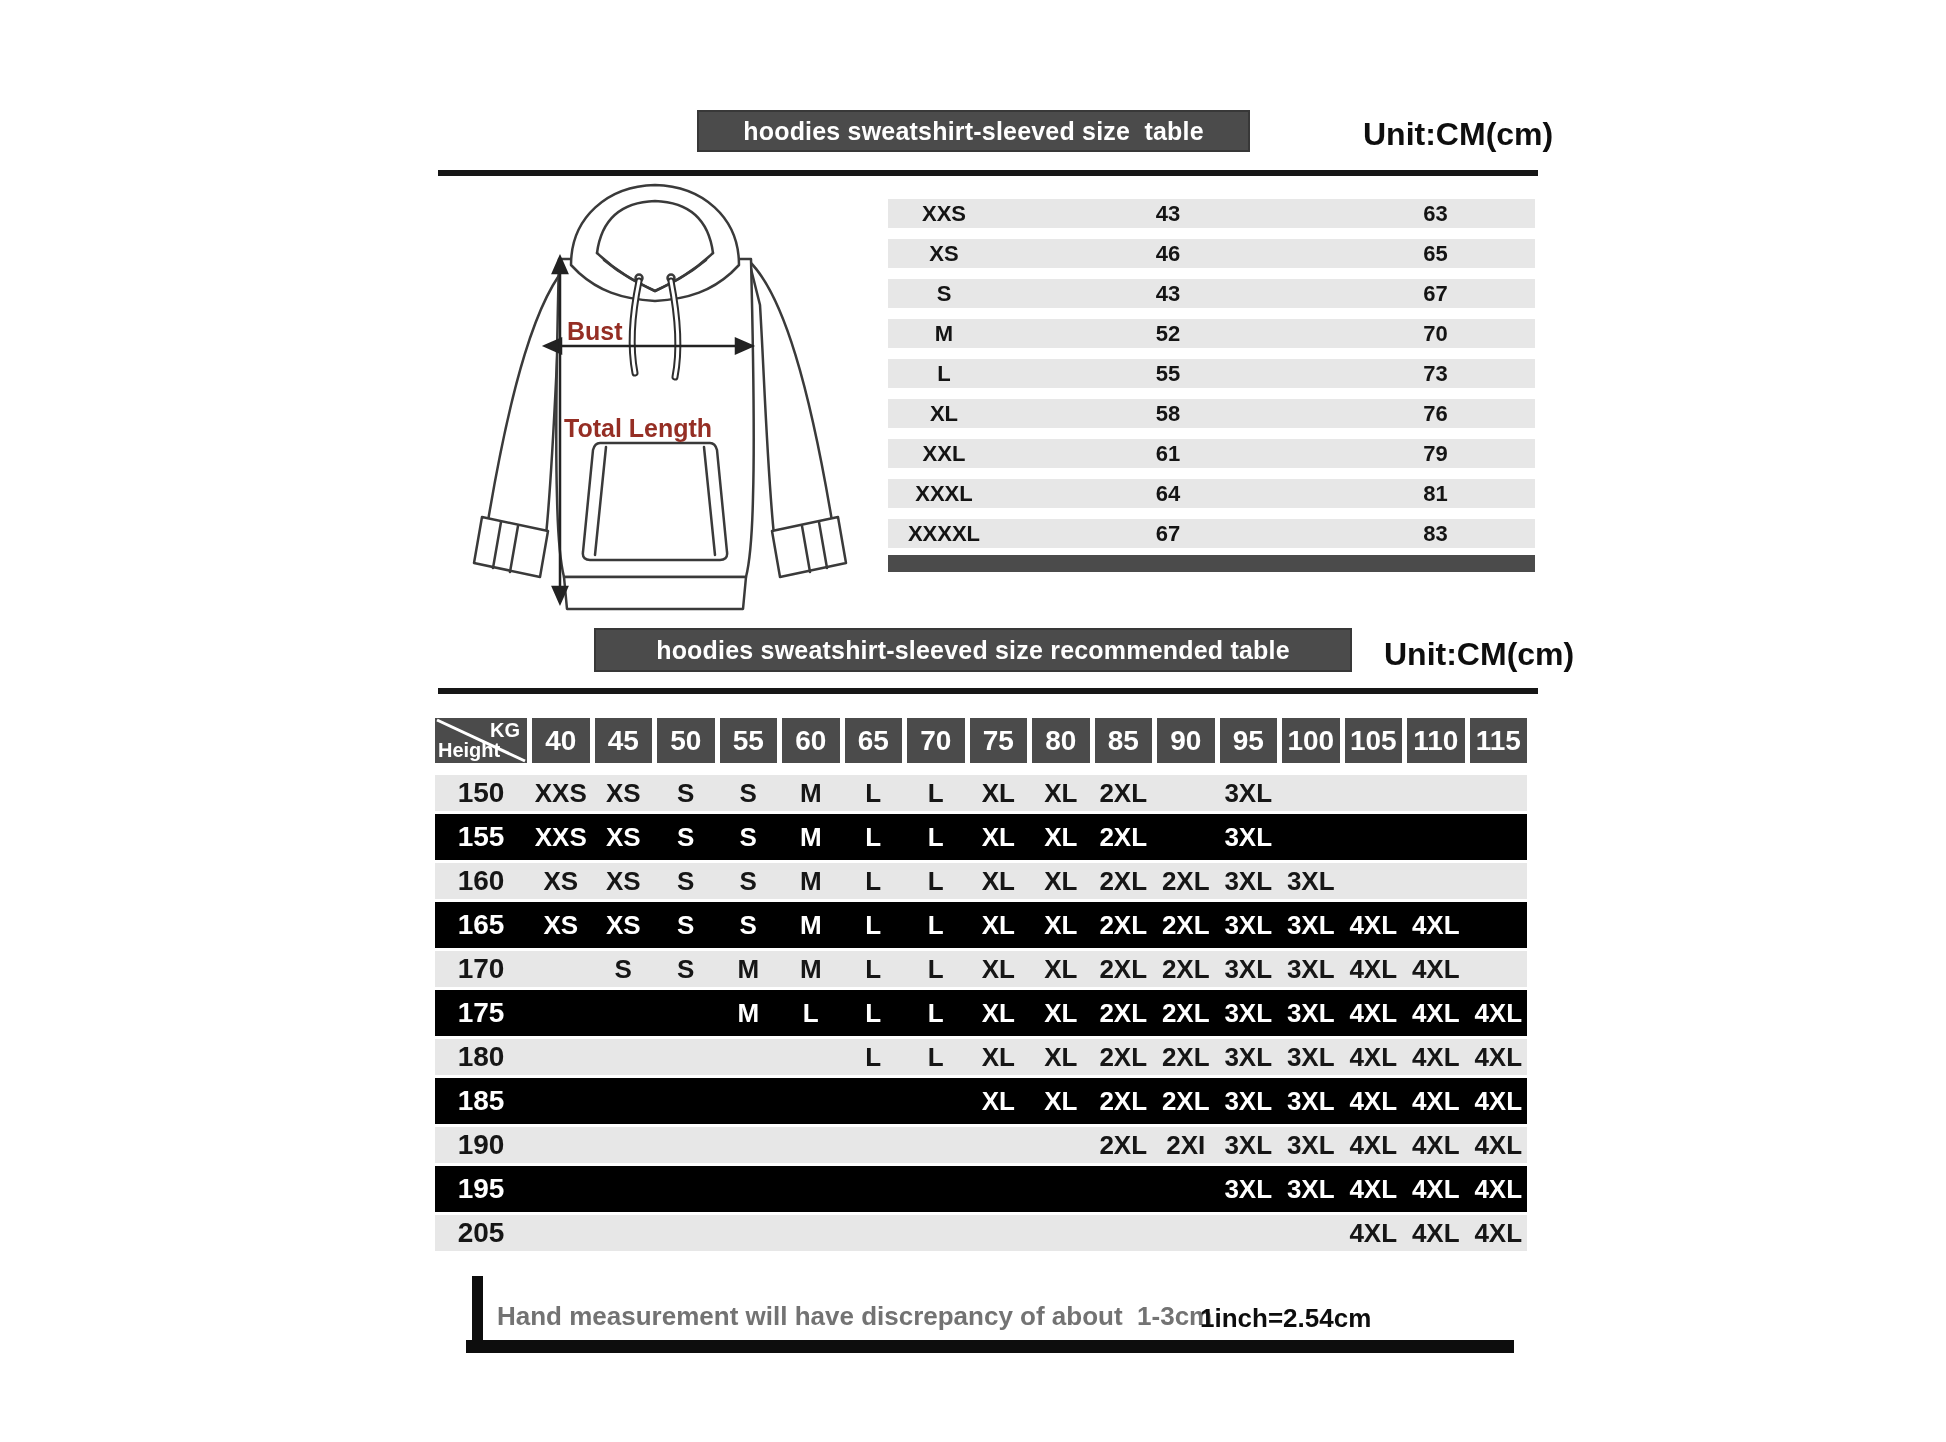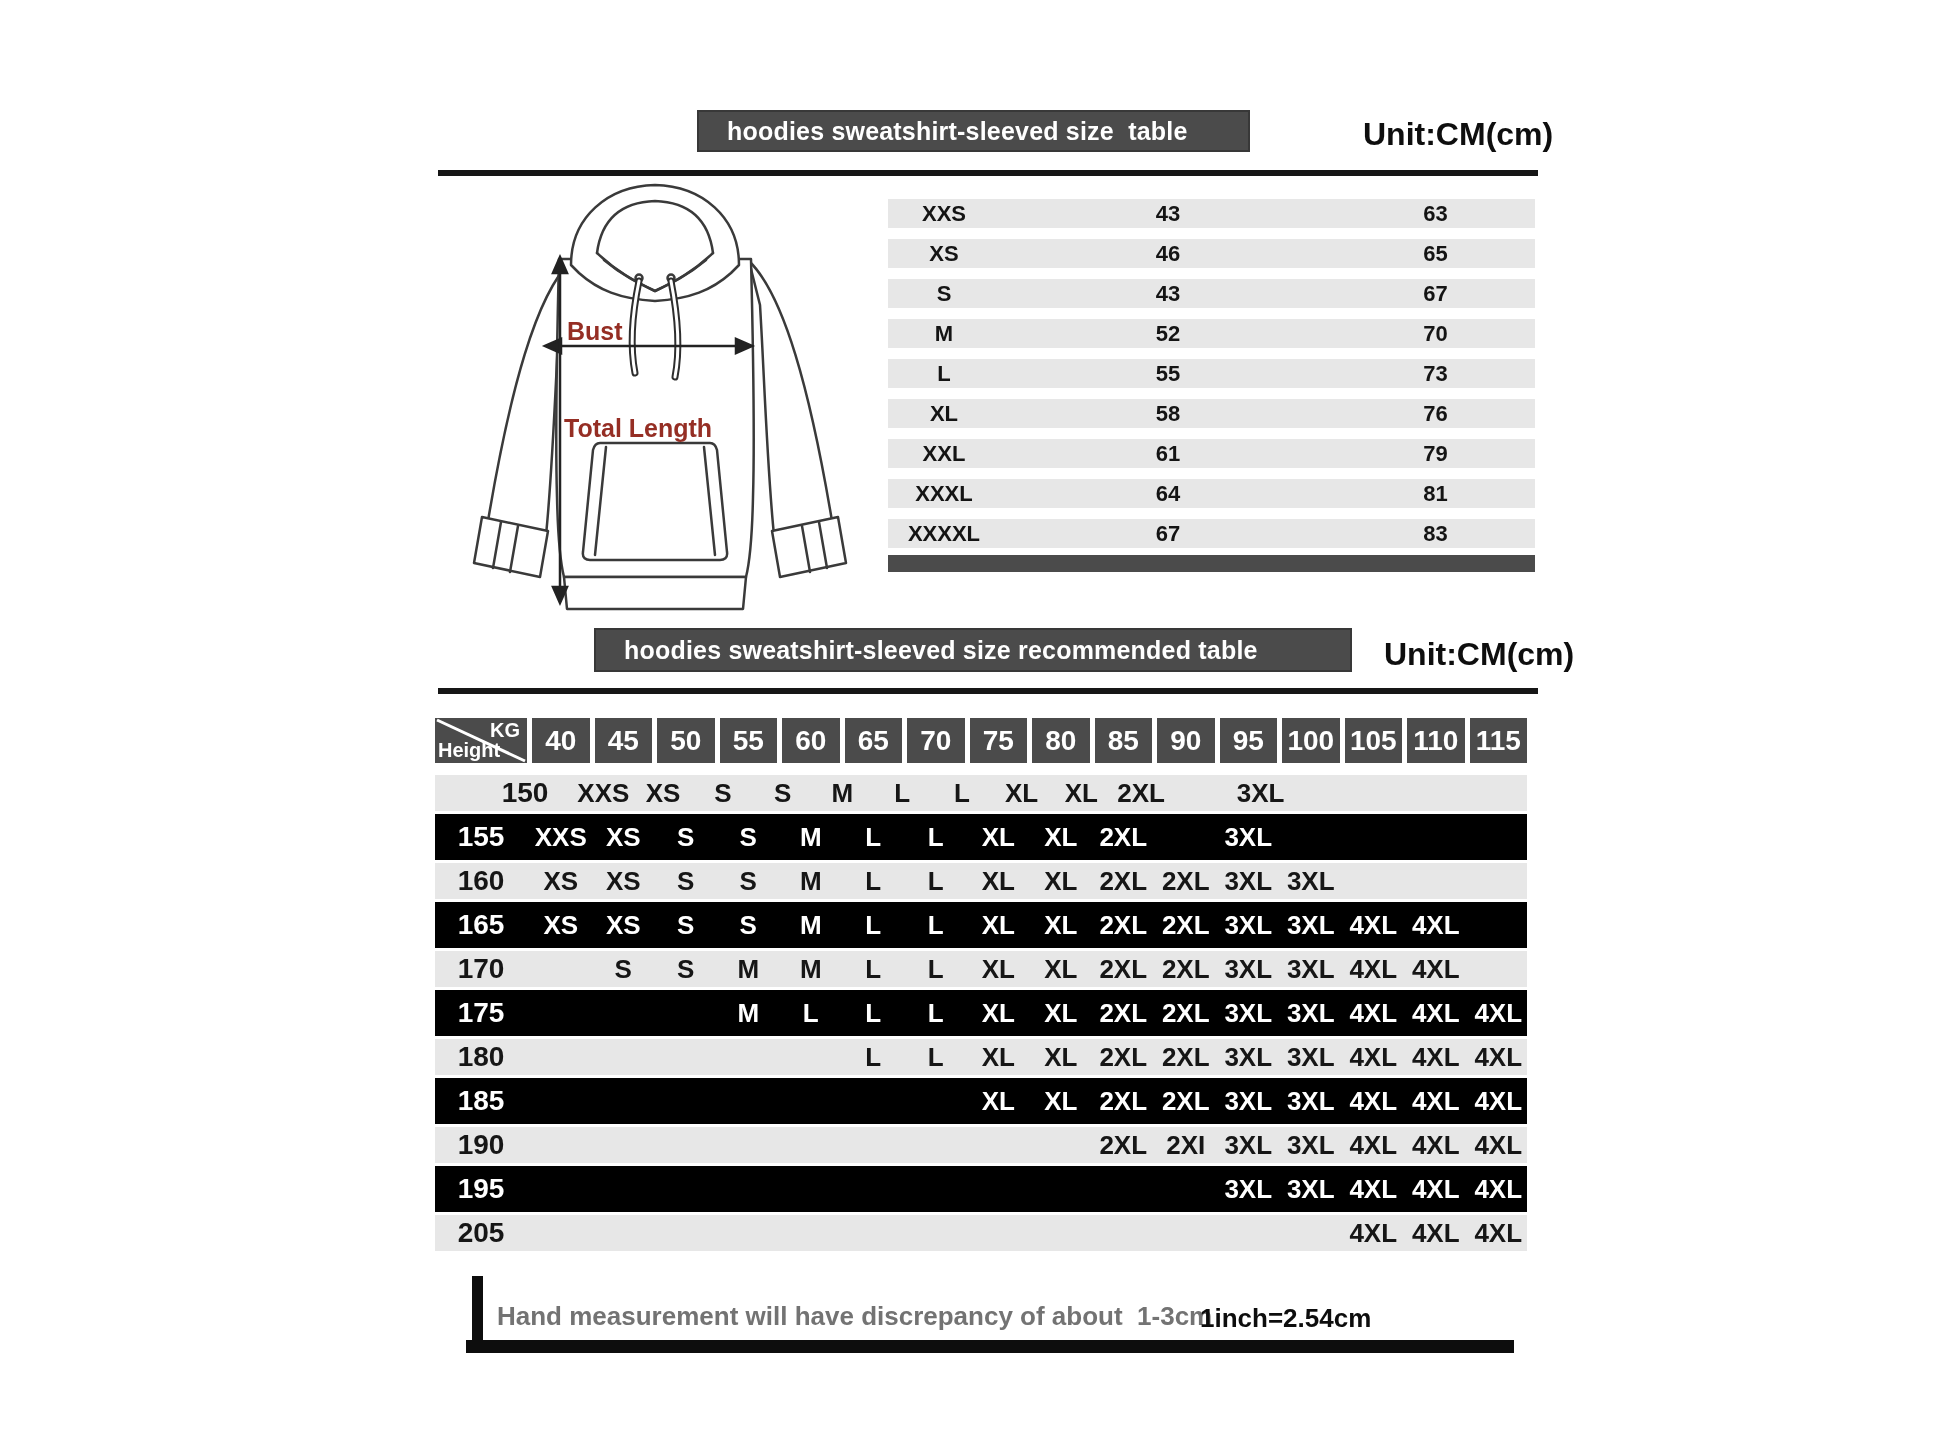--- a/index.html
+++ b/index.html
@@ -1,21 +1,21 @@
 <!DOCTYPE html>
 <html><head>
 <meta charset="utf-8">
 <style>
   html,body{margin:0;padding:0;background:#fff;}
   .page{position:relative;width:1946px;height:1442px;background:#ffffff;overflow:hidden;
         font-family:"Liberation Sans",sans-serif;font-weight:700;}
 
   
   .titlebar{position:absolute;background:#4b4b4b;border:2px solid #383838;box-sizing:border-box;
-            display:flex;align-items:center;justify-content:flex-start;padding-left:28px;}
+            display:flex;align-items:center;justify-content:center;}
   .titlebar1{left:697px;top:110px;width:553px;height:42px;}
   .titlebar2{left:594px;top:628px;width:758px;height:44px;}
   .titletext{color:#ffffff;font-size:25px;white-space:pre;letter-spacing:.2px;}
   .unit{position:absolute;color:#0e0e0e;font-size:32px;}
   .unit1{left:1363px;top:116px;}
   .unit2{left:1384px;top:636px;}
   .rule{position:absolute;background:#161616;height:6px;}
   .rule1{left:438px;top:170px;width:1100px;}
   .rule2{left:438px;top:688px;width:1100px;}
 
@@ -38,21 +38,21 @@
   .matrix{position:absolute;left:435px;top:718px;width:1092px;}
   .m-header{display:flex;gap:5px;height:45px;}
   .m-corner{width:92px;flex:0 0 92px;background:#4b4b4b;position:relative;color:#fff;}
   .m-corner .kg{position:absolute;top:1px;right:7px;font-size:20px;}
   .m-corner .hg{position:absolute;bottom:1px;left:3px;font-size:20px;}
   .m-corner svg{position:absolute;left:0;top:0;width:100%;height:100%;}
   .m-wcell{flex:1;background:#4b4b4b;color:#fff;font-size:28px;
            display:flex;align-items:center;justify-content:center;}
   .m-body{margin-top:5px;}
   .m-row{display:flex;gap:5px;align-items:center;margin-top:3px;}
-  .m-body .m-row:first-child{margin-top:12px;padding-left:44px;}
+  .m-body .m-row:first-child{margin-top:12px;}
   .m-row.light{height:36px;background:#e7e7e7;color:#161616;}
   .m-row.dark{height:46px;background:#000000;color:#ffffff;}
   .m-label{width:92px;flex:0 0 92px;text-align:center;font-size:28px;}
   .m-cell{flex:1;text-align:center;font-size:26px;}
 
   
   .note-bar{position:absolute;left:472px;top:1276px;width:11px;height:66px;background:#0d0d0d;}
   .note-text{position:absolute;left:497px;top:1301px;font-size:26px;color:#737373;white-space:pre;}
   .note-conv{position:absolute;left:1188px;top:1303px;font-size:26px;color:#0d0d0d;margin-left:12px;}
   .note-rule{position:absolute;left:466px;top:1340px;width:1048px;height:13px;background:#0d0d0d;}

